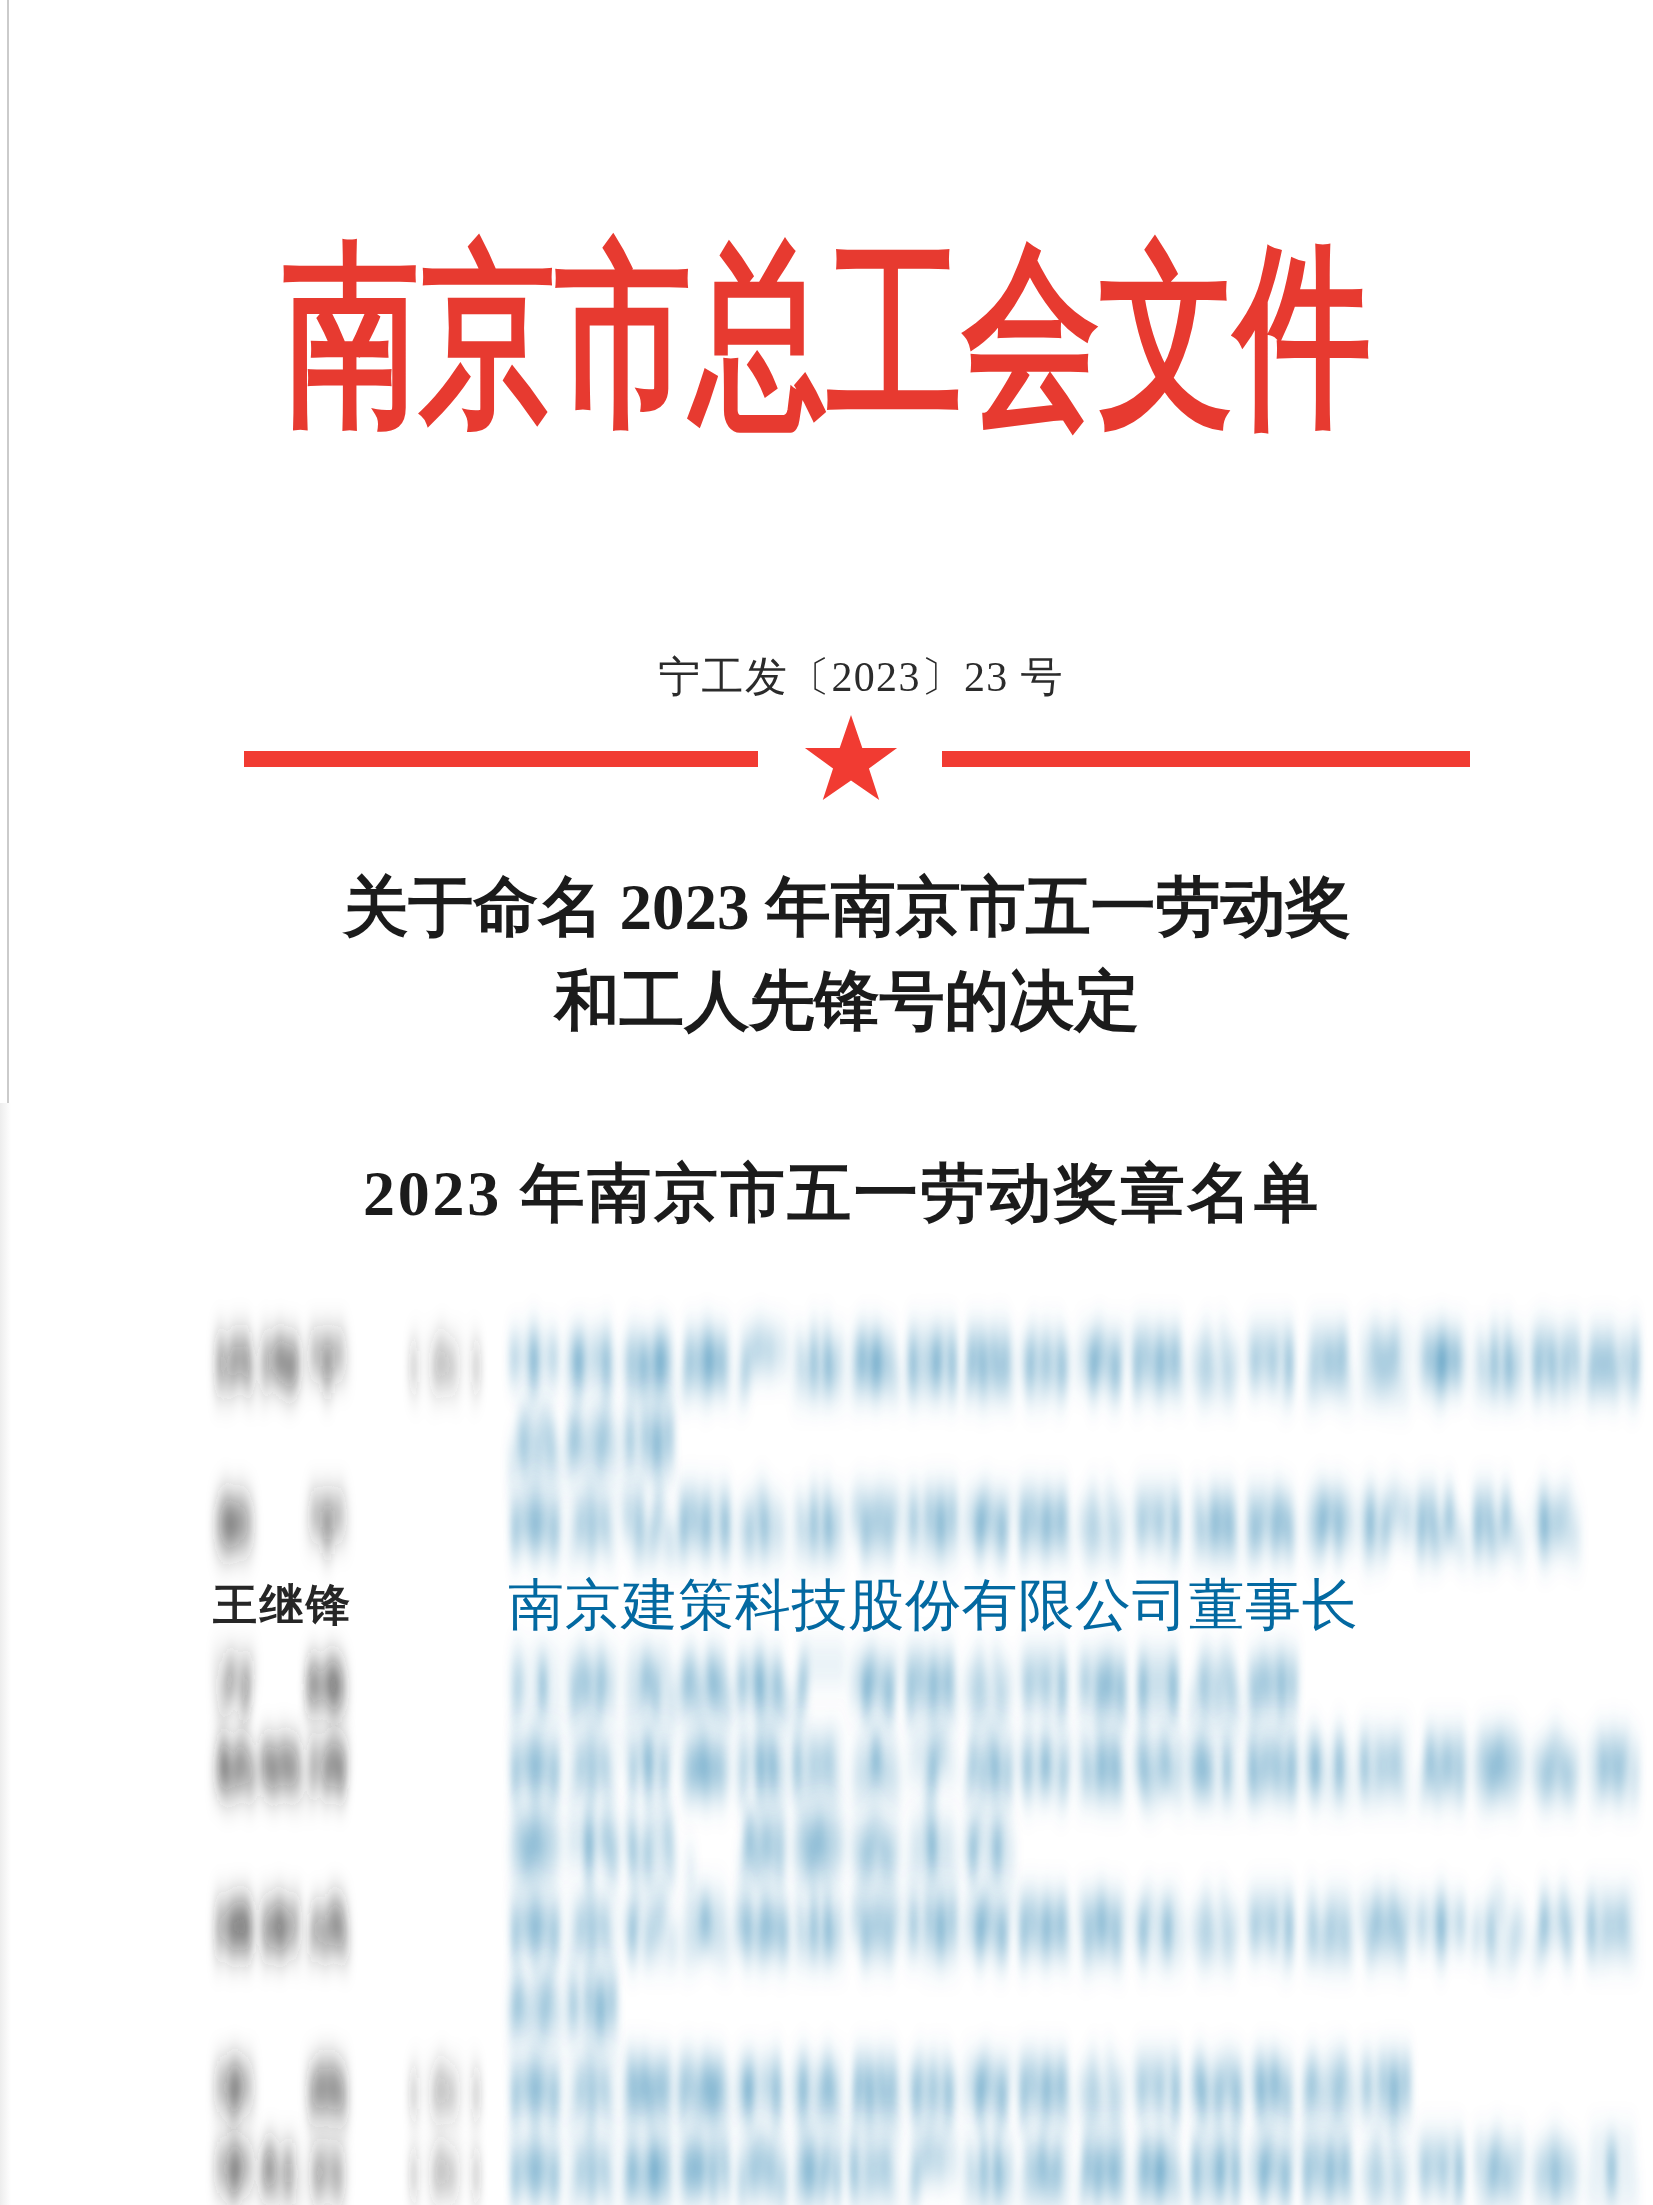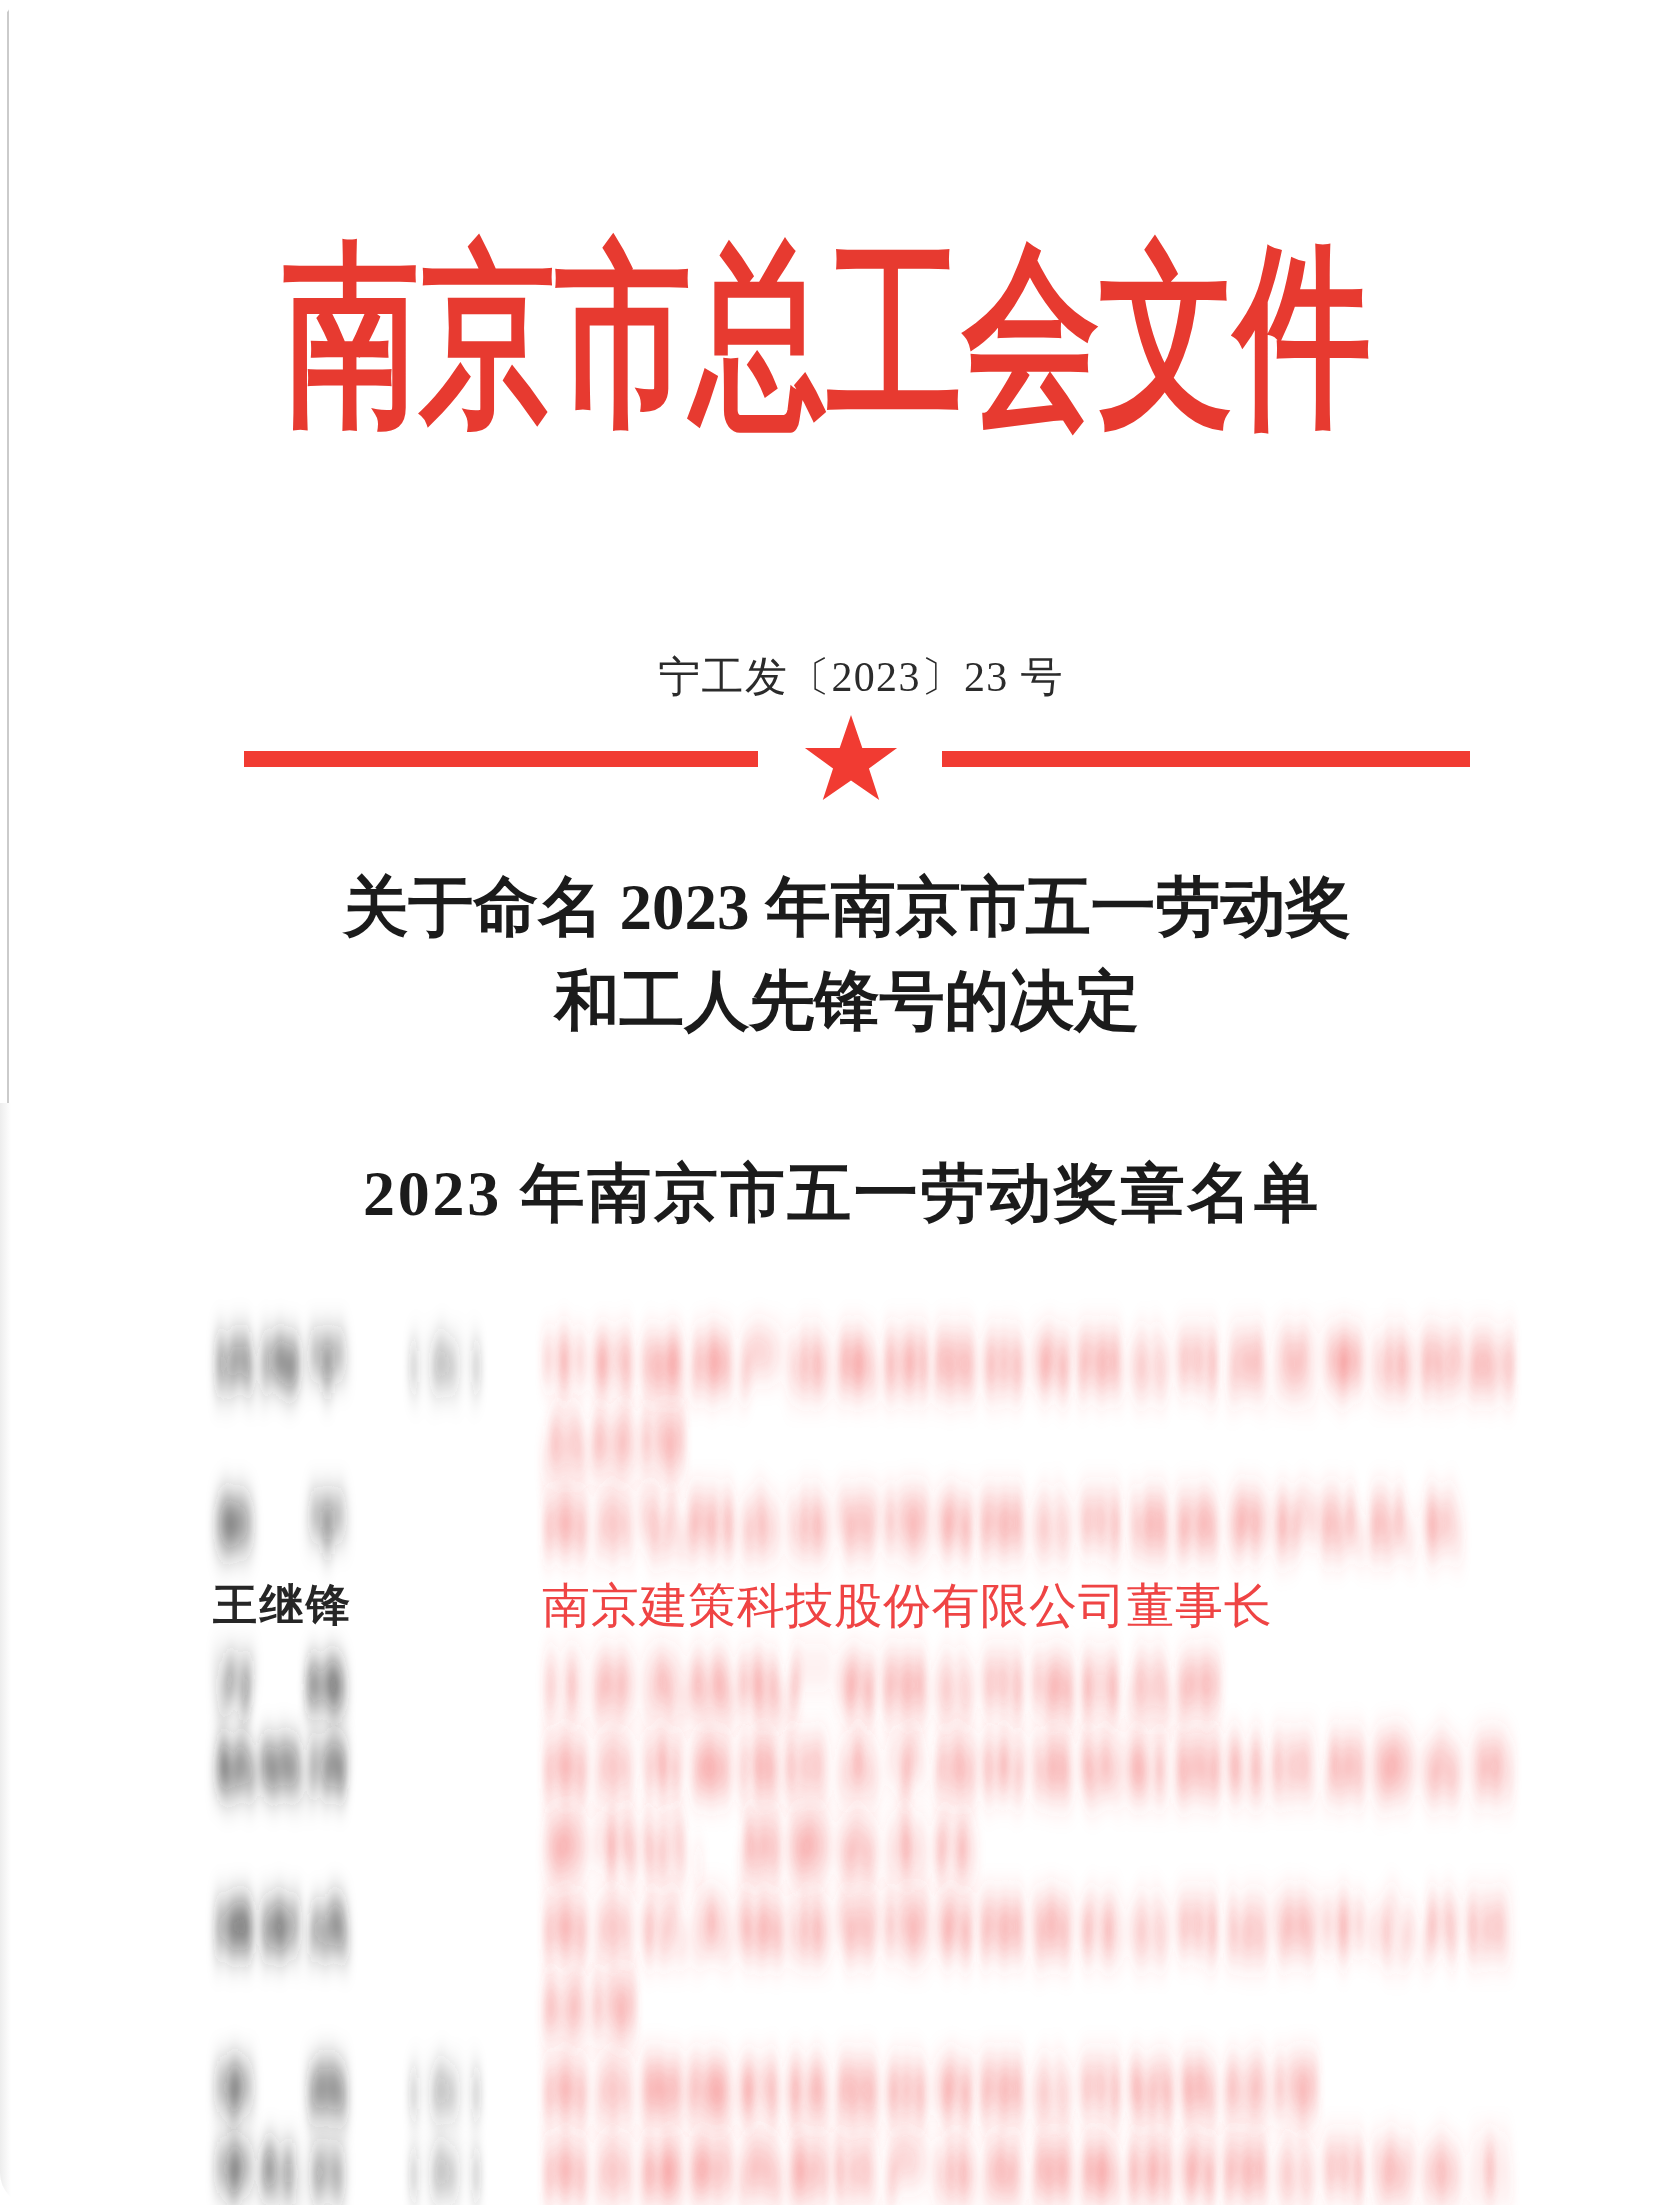--- a/index.html
+++ b/index.html
@@ -8,21 +8,20 @@
     --ink:#1b1b1b;
   }
   html,body{margin:0;padding:0;background:#ffffff;}
   .page{
     position:relative;
     width:1654px;
     height:2205px;
     background:#ffffff;
     overflow:hidden;
     font-family:"Liberation Serif","DejaVu Serif",serif;
-    border-radius:32px;
   }
   
   .edge-top-left{
     position:absolute;left:6.7px;top:0;width:2px;height:1103px;
     background:#cbcbcb;
   }
   .edge-bottom-left{
     position:absolute;left:0;top:1103px;width:10.8px;height:1103px;
     background:linear-gradient(to right,#ededed,#ffffff);
   }
@@ -79,23 +78,23 @@
     position:absolute;left:213px;top:0;width:137px;height:81px;
     display:flex;justify-content:space-between;align-items:center;
     font-family:"Liberation Sans","DejaVu Sans",sans-serif;
     font-weight:700;font-size:44px;color:#262626;
   }
   .col-gender{
     position:absolute;left:385px;top:0;height:81px;
     line-height:81px;font-size:40px;color:#2e2e2e;white-space:nowrap;
   }
   .col-desc{
-    position:absolute;left:542px;top:0;height:81px;
-    line-height:81px;font-size:48px;letter-spacing:0.7px;
-    color:#ef4444;white-space:nowrap;
+    position:absolute;left:508px;top:0;height:81px;
+    line-height:81px;font-size:56px;letter-spacing:0.7px;
+    color:#0369a1;white-space:nowrap;
   }
   .list-line.blurred{filter:url(#motion-blur);}
   .defs-svg{position:absolute;width:0;height:0;}
 </style>
 </head>
 <body>
 
 <svg class="defs-svg" width="0" height="0" aria-hidden="true">
   <defs>
     <filter id="motion-blur" x="-5%" y="-250%" width="110%" height="600%">

